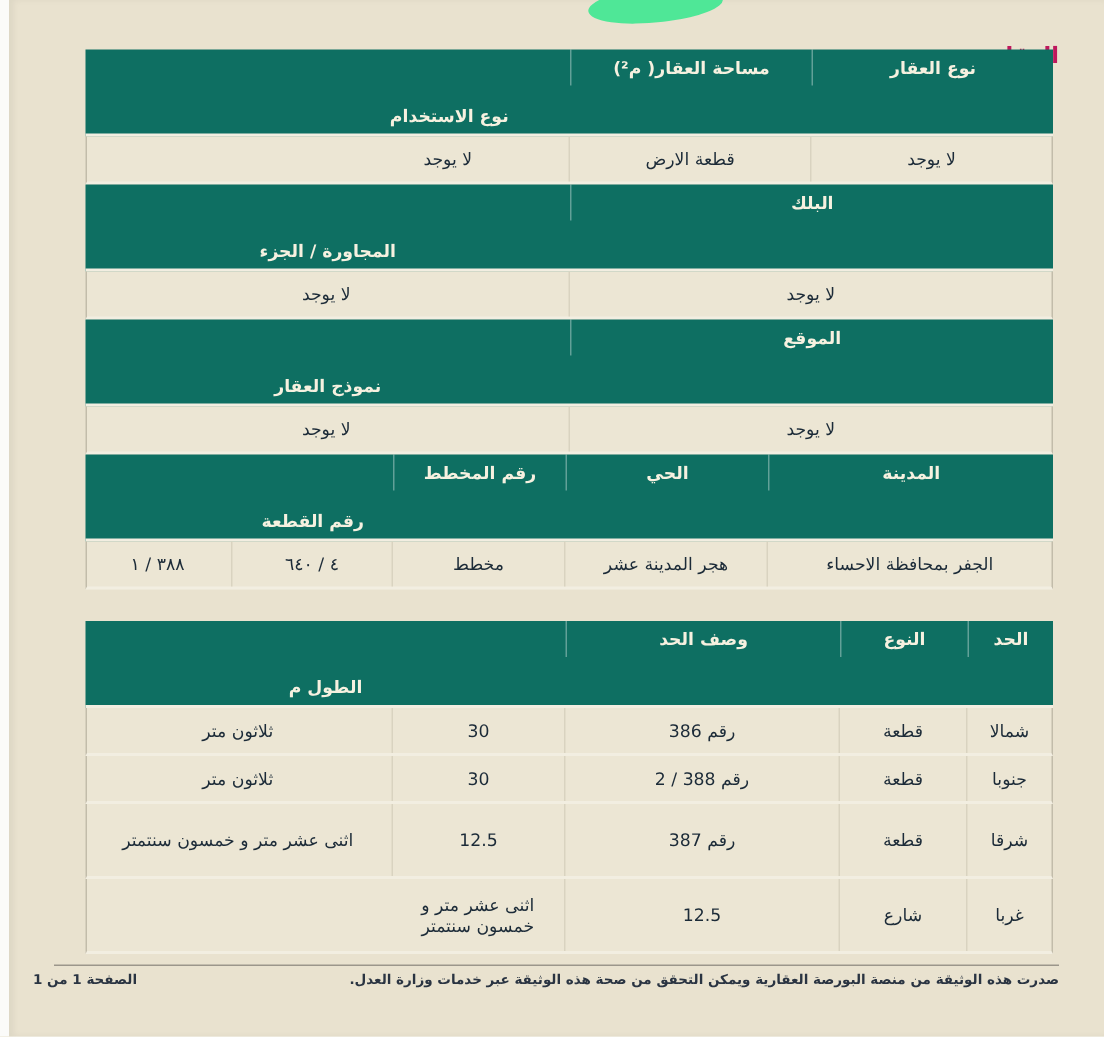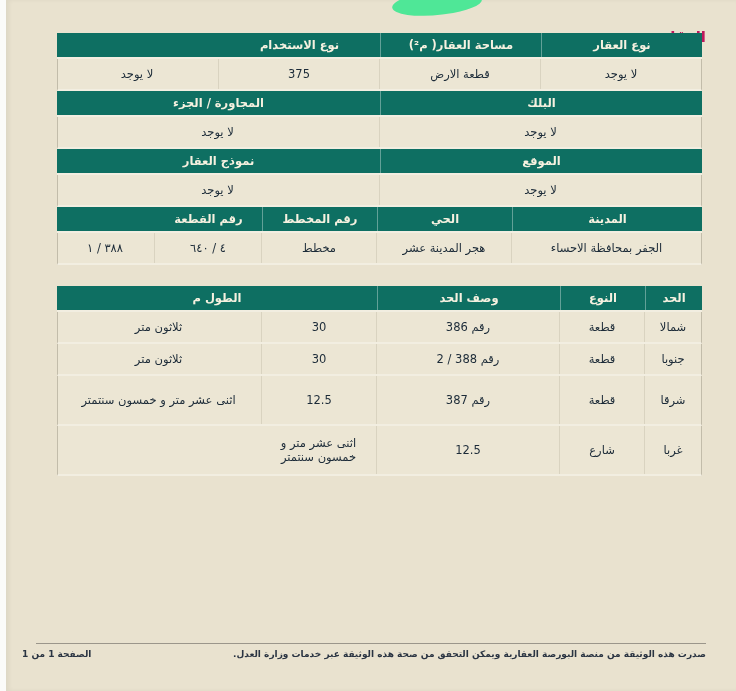--- a/index.html
+++ b/index.html
@@ -28,21 +28,21 @@
   .tables{
     position:absolute;top:33px;right:34px;width:645px;
   }
   .grid{display:grid;border-bottom:2px solid #f2eee1;}
   .hdr{background:#0e6f62;}
   .hdr .cell{
     color:#f6f1e0;font-weight:bold;font-size:11.5px;
     height:24px;display:flex;align-items:center;justify-content:center;
     border-left:1px solid rgba(255,255,255,.35);
   }
-  .hdr .cell:last-child{border-left:none;}
+  .hdr .cell:last-child{border-left:none;margin-top:32px;}
   .val{background:#ece6d4;border-right:1px solid #c2bcaa;border-left:1px solid #c2bcaa;}
   .val .cell{
     color:#1c2b38;font-weight:normal;font-size:11.5px;
     min-height:30px;display:flex;align-items:center;justify-content:center;
     text-align:center;padding:2px 4px;box-sizing:border-box;
     border-left:1px solid #d9d3c0;
   }
   .val .cell:last-child{border-left:none;}
   .cols4{grid-template-columns:161px 161px 161px 162px;}
   .cols2{grid-template-columns:322px 323px;}
@@ -76,21 +76,20 @@
   <div class="tables">
 
     <div class="grid cols4 hdr">
       <div class="cell">نوع العقار</div>
       <div class="cell">مساحة العقار( م²)</div>
       <div class="cell">نوع الاستخدام</div>
     </div>
     <div class="grid cols4 val">
       <div class="cell">لا يوجد</div>
       <div class="cell">قطعة الارض</div>
-      <div class="cell">375</div>
       <div class="cell">لا يوجد</div>
     </div>
 
     <div class="grid cols2 hdr">
       <div class="cell">البلك</div>
       <div class="cell">المجاورة / الجزء</div>
     </div>
     <div class="grid cols2 val">
       <div class="cell">لا يوجد</div>
       <div class="cell">لا يوجد</div>

